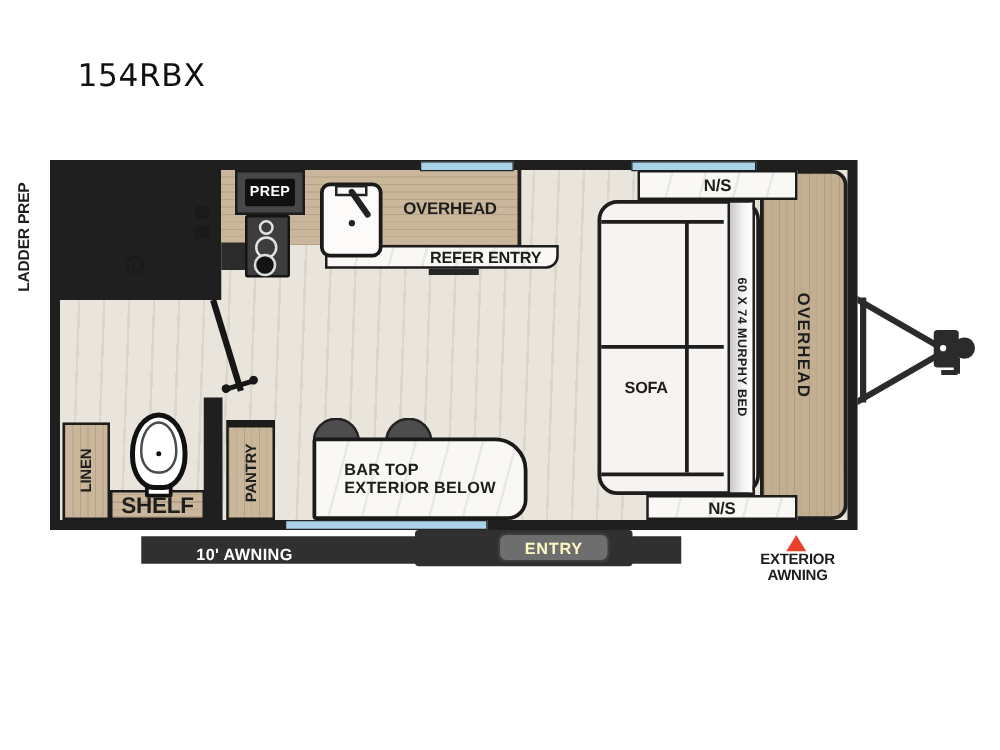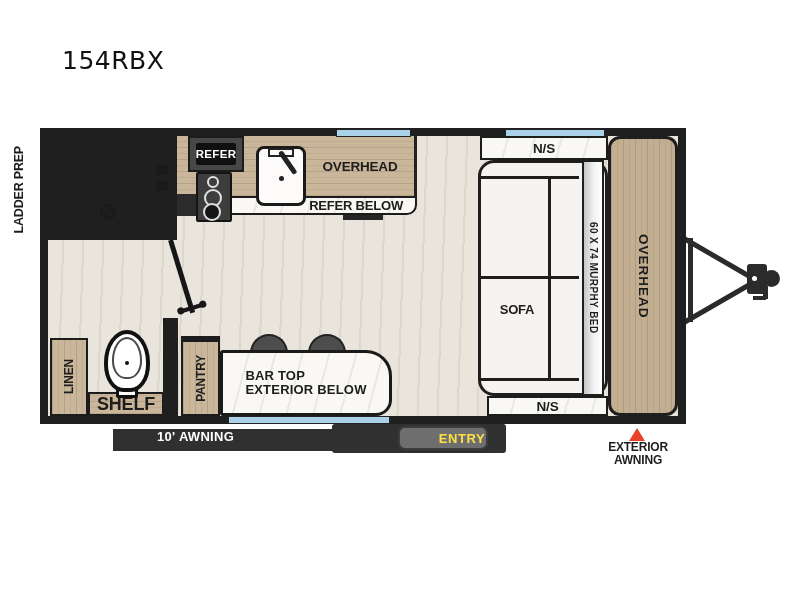--- a/index.html
+++ b/index.html
@@ -14,21 +14,21 @@
   
   .floor{background:#e6e2da;
     background-image:repeating-linear-gradient(92deg,#e9e5dd 0 18px,#dcd7cd 18px 20px),
                      repeating-linear-gradient(0deg,rgba(255,255,255,.28) 0 2px,transparent 2px 54px);}
   .wood-h{background-color:#c9b69b;
     background-image:repeating-linear-gradient(0deg,rgba(124,100,70,.25) 0 1px,transparent 1px 6px,rgba(124,100,70,.13) 6px 7px,transparent 7px 12px);}
   .wood-v{background-color:#c9b69b;
     background-image:repeating-linear-gradient(90deg,rgba(124,100,70,.25) 0 1px,transparent 1px 6px,rgba(124,100,70,.13) 6px 7px,transparent 7px 12px);}
   .wood-dk{background-color:#c2ae90;}
   .marble{background-color:#f9f8f5;
-    background-image:repeating-linear-gradient(105deg,transparent 0 24px,rgba(150,150,150,.16) 24px 26px);}
+    background-image:repeating-linear-gradient(105deg,transparent 0 24px,rgba(150,150,150,.16) 24px 26px);margin-left:30px;}
 
   
   .title{left:62px;top:46px;font-family:"DejaVu Sans",sans-serif;font-size:25px;color:#111;letter-spacing:0.5px;}
   .ladder{left:6px;top:136px;width:26px;height:108px;font-size:12.5px;}
 
   
   .shell{left:40px;top:128px;width:646px;height:296px;border:8px solid #1f1f1f;z-index:1;}
   .window{background:#a9d2e8;border:1px solid #222;z-index:3;}
   .win-a{left:336px;top:129px;width:75px;height:8px;}
   .win-b{left:505px;top:129px;width:100px;height:8px;}
@@ -104,26 +104,26 @@
 
   
   .stool{width:38px;height:19px;background:#4d4d4d;border:2px solid #222;border-bottom:none;border-radius:19px 19px 0 0;z-index:2;}
   .stool-1{left:250px;top:334px;}
   .stool-2{left:308px;top:334px;}
   .bar{left:220px;top:350px;width:172px;height:66px;border:3px solid #1a1a1a;border-radius:3px 26px 16px 3px;z-index:3;
        display:flex;align-items:center;justify-content:center;}
   .bar-txt{font-size:13px;line-height:1.1;text-align:left;letter-spacing:0.2px;}
 
   
-  .awning{left:113px;top:429px;width:392px;height:22px;background:#303030;z-index:2;
-          display:flex;align-items:flex-start;padding-left:44px;}
+  .awning{left:113px;top:429px;width:432px;height:22px;background:#303030;z-index:2;
+          display:flex;align-items:flex-end;padding-left:44px;}
   .awning .lbl{color:#fff;font-size:13px;letter-spacing:0.3px;}
   .entry-plate{left:332px;top:424px;width:174px;height:29px;background:#303030;border-radius:3px;z-index:2;}
   .entry-chip{left:398px;top:426px;width:90px;height:24px;background:#6e6e6e;border:2px solid #3c3c3c;border-radius:7px;z-index:3;}
-  .entry-chip .lbl{color:#fde047;font-size:13px;letter-spacing:0.6px;padding-left:38px;}
+  .entry-chip .lbl{color:#fef9c3;font-size:13px;letter-spacing:0.6px;}
   .tri{left:629px;top:428px;width:0;height:0;border-left:8px solid transparent;border-right:8px solid transparent;
        border-bottom:13px solid #e8432a;z-index:2;}
   .storage-lbl{left:595px;top:441px;width:86px;text-align:center;font-size:12px;line-height:1.08;z-index:2;}
 
   
   .hitch{background:#2b2b2b;z-index:0;}
   .arm-up{left:684px;top:236px;width:78px;height:5px;transform:rotate(30deg);transform-origin:left center;}
   .arm-dn{left:684px;top:320px;width:78px;height:5px;transform:rotate(-30deg);transform-origin:left center;}
   .crossbar{left:688px;top:238px;width:5px;height:84px;}
   .coupler{left:747px;top:264px;width:20px;height:30px;border-radius:3px;}
@@ -154,33 +154,33 @@
   <div class="abs valve valve-1"></div>
   <div class="abs valve valve-2"></div>
 
   <div class="abs counter wood-h"></div>
   <div class="abs counter-base"></div>
   <div class="abs overhead-k flexc">
     <span class="lbl">OVERHEAD</span>
   </div>
   <div class="abs micro">
     <div class="micro-plate flexc">
-      <span class="lbl">REFER</span>
+      <span class="lbl">PREP</span>
     </div>
   </div>
   <div class="abs stove"></div>
   <div class="abs burner burner-1"></div>
   <div class="abs burner burner-2"></div>
   <div class="abs burner burner-3"></div>
   <div class="abs sink"></div>
   <div class="abs sink-mount"></div>
   <div class="abs faucet"></div>
   <div class="abs sink-dot"></div>
   <div class="abs refer marble">
-    <span class="lbl">REFER BELOW</span>
+    <span class="lbl">REFER ENTRY</span>
   </div>
   <div class="abs vent"></div>
 
   <div class="abs ns ns-top marble flexc">
     <span class="lbl">N/S</span>
   </div>
   <div class="abs sofa"></div>
   <div class="abs sline sline-top"></div>
   <div class="abs sline sline-v"></div>
   <div class="abs sline sline-h"></div>

